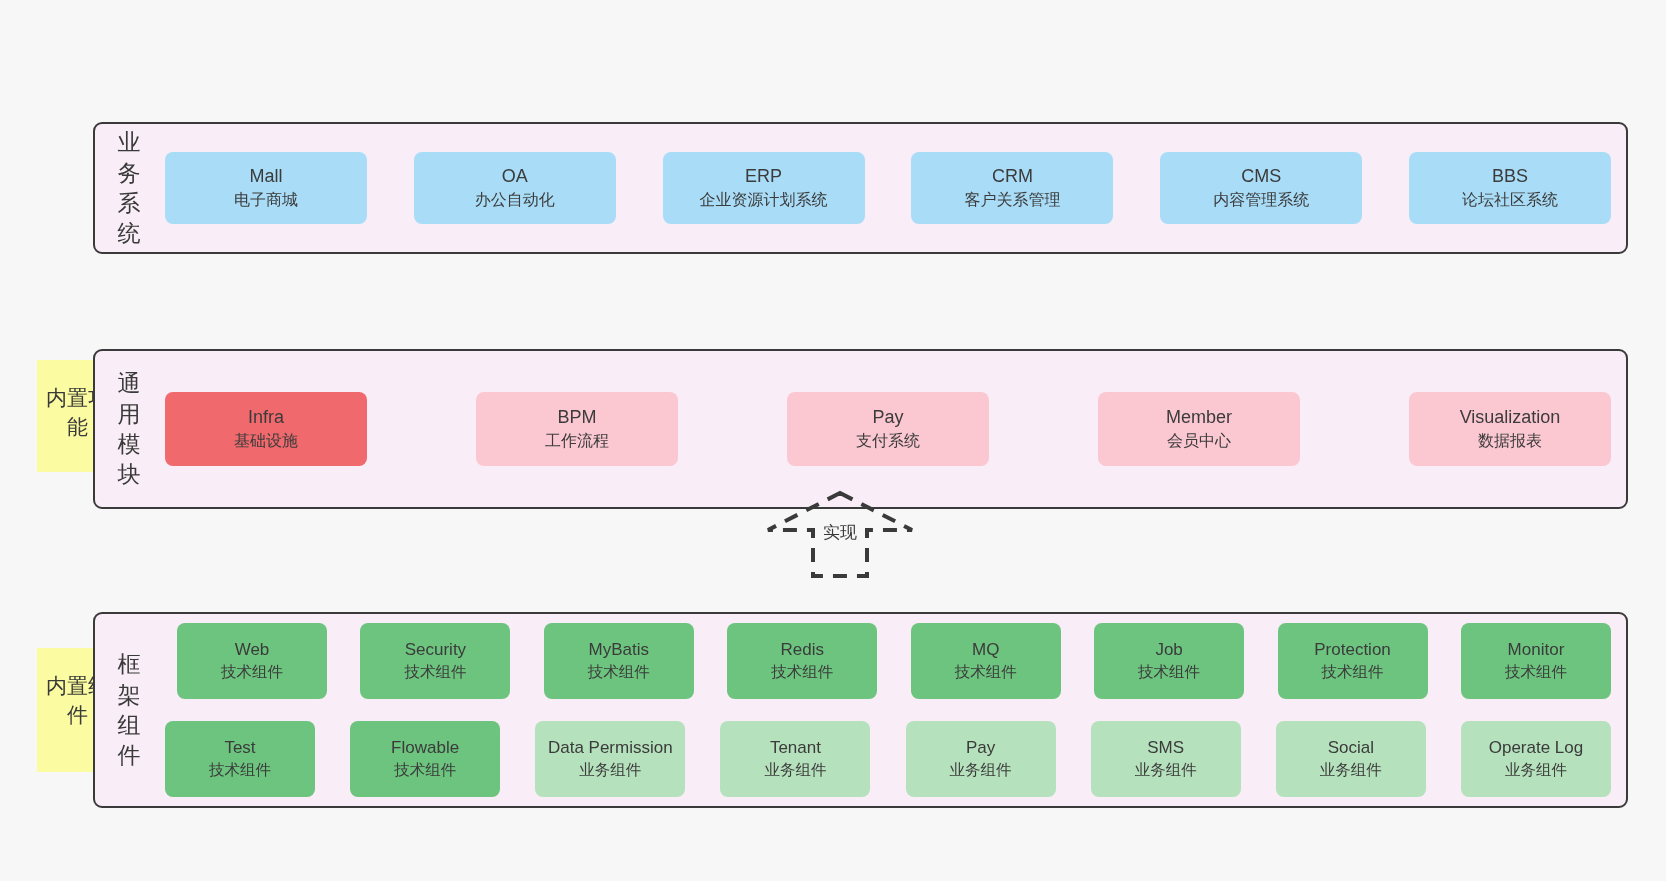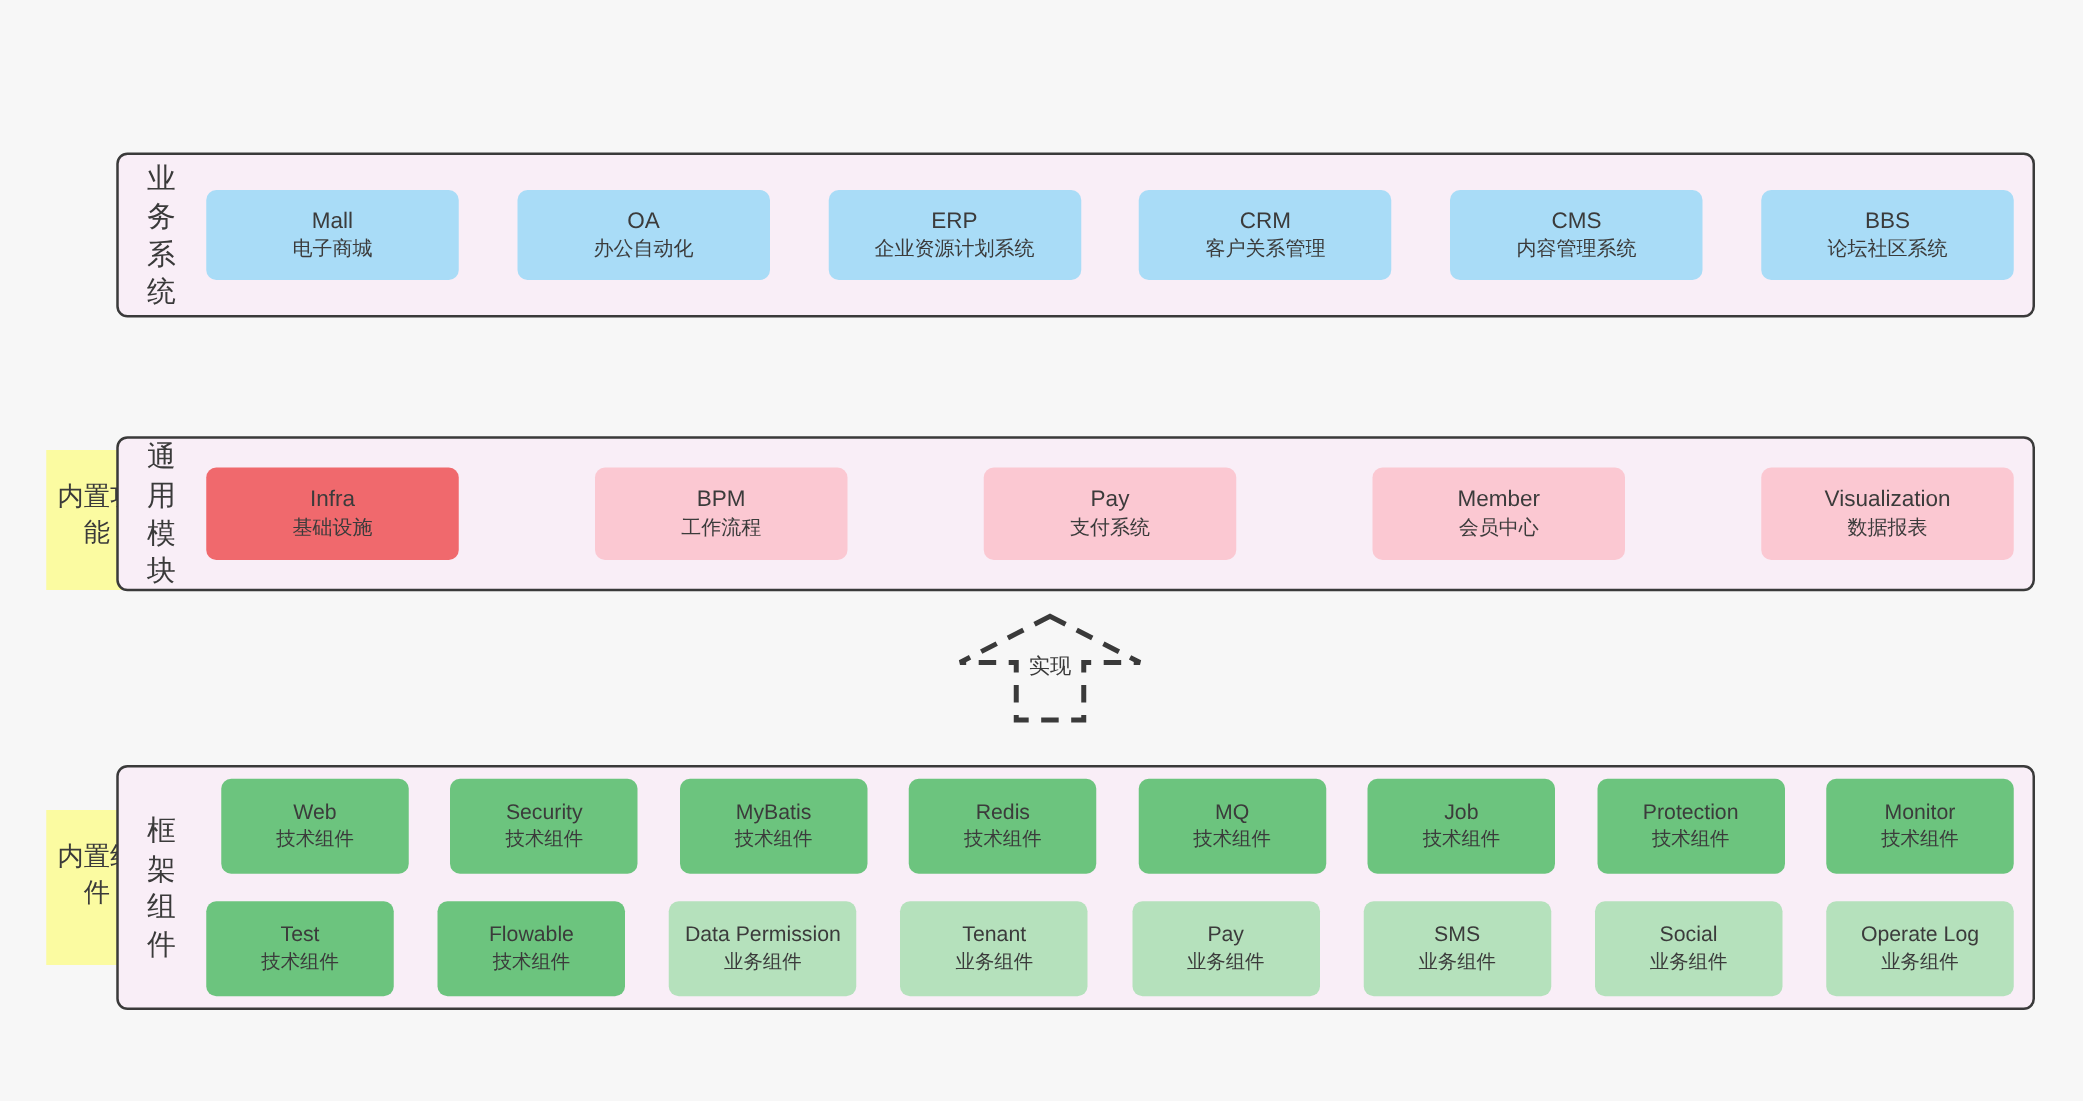--- a/index.html
+++ b/index.html
@@ -26,21 +26,21 @@
     left: 93px;
     width: 1535px;
     background: var(--panel-bg);
     border: 2px solid var(--panel-border);
     border-radius: 9px;
     display: flex;
     align-items: center;
     padding: 0 15px 0 12px;
   }
   .panel1 { top: 122px; height: 132px; }
-  .panel2 { top: 349px; height: 124px; }
+  .panel2 { top: 349px; height: 160px; }
   .panel3 { top: 612px; height: 196px; }
 
   .v-label {
     width: 44px;
     flex: 0 0 44px;
     font-size: 23px;
     line-height: 1.32;
     text-align: center;
     word-break: break-all;
     color: var(--ink);

